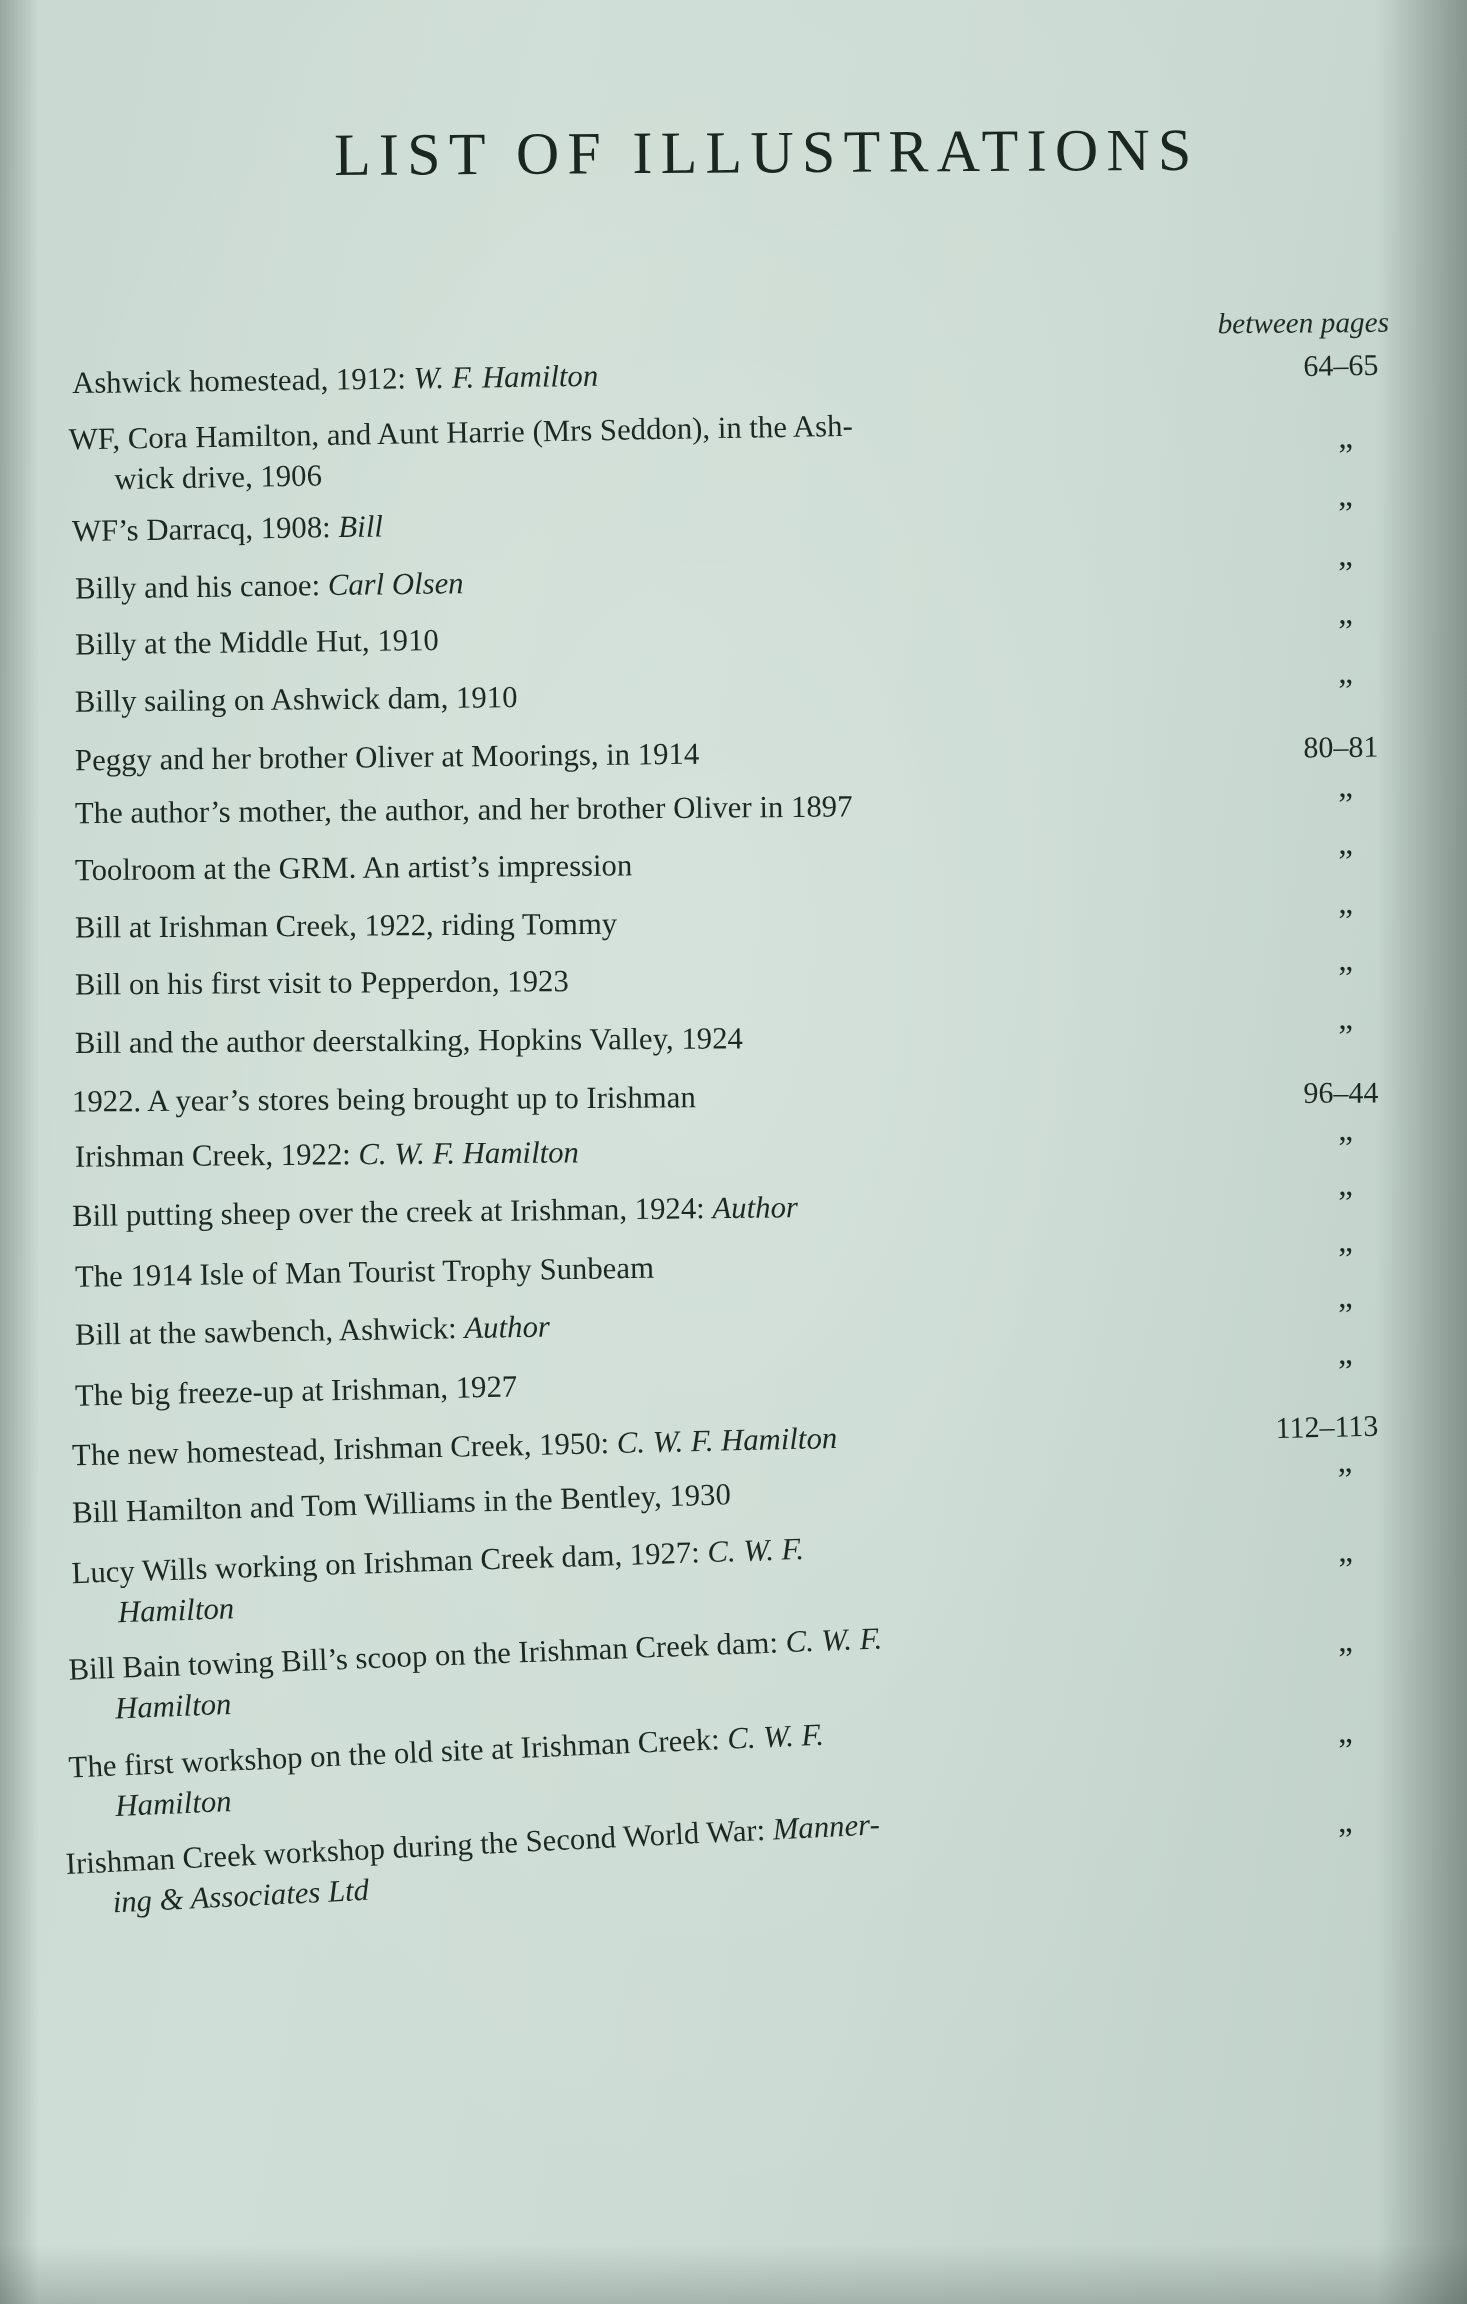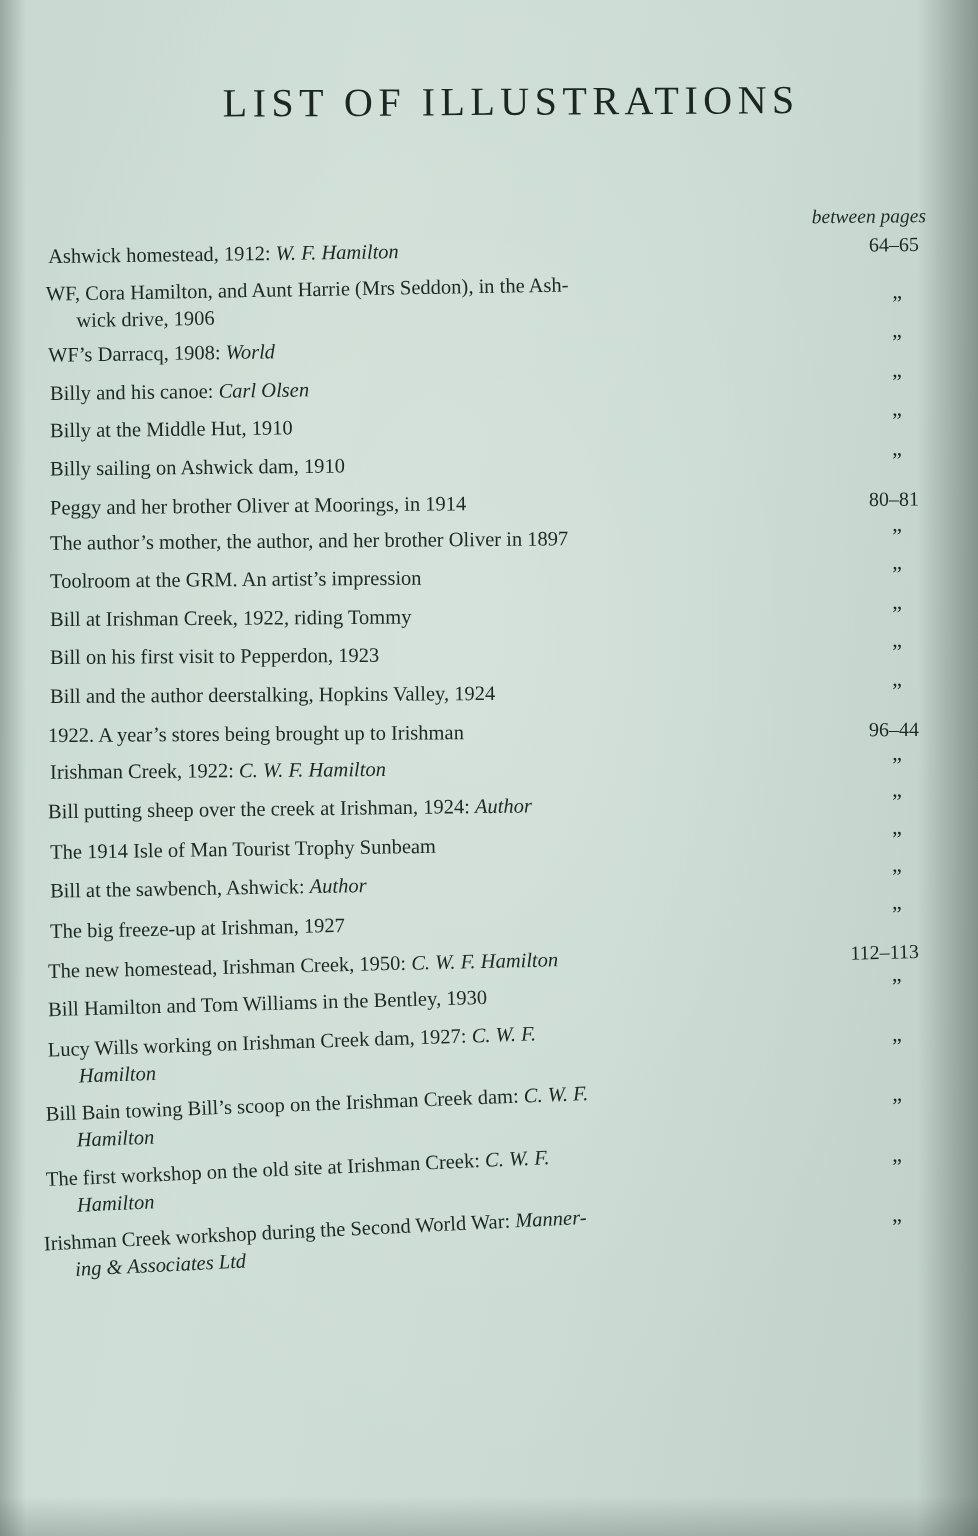--- a/index.html
+++ b/index.html
@@ -131,21 +131,21 @@
     <ul class="illus" id="illus-list">
         <li style="transform: rotate(-0.8deg); margin-left: 4px;">
           <span class="caption"><span>Ashwick homestead, 1912: </span><span class="credit">W. F. Hamilton</span></span>
           <span class="pageref">64–65</span>
         </li>
         <li style="transform: rotate(-1deg); margin-left: 2px;">
           <span class="caption"><span>WF, Cora Hamilton, and Aunt Harrie (Mrs Seddon), in the Ash-</span><span class="hang">wick drive, 1906</span></span>
           <span class="pageref ditto">”</span>
         </li>
         <li style="transform: rotate(-0.9deg); margin-left: 4px;">
-          <span class="caption"><span>WF’s Darracq, 1908: </span><span class="credit">World</span></span>
+          <span class="caption"><span>WF’s Darracq, 1908: </span><span class="credit">Bill</span></span>
           <span class="pageref ditto">”</span>
         </li>
         <li style="transform: rotate(-0.8deg); margin-left: 6px;">
           <span class="caption"><span>Billy and his canoe: </span><span class="credit">Carl Olsen</span></span>
           <span class="pageref ditto">”</span>
         </li>
         <li style="transform: rotate(-0.7deg); margin-left: 6px;">
           <span class="caption"><span>Billy at the Middle Hut, 1910</span></span>
           <span class="pageref ditto">”</span>
         </li>

